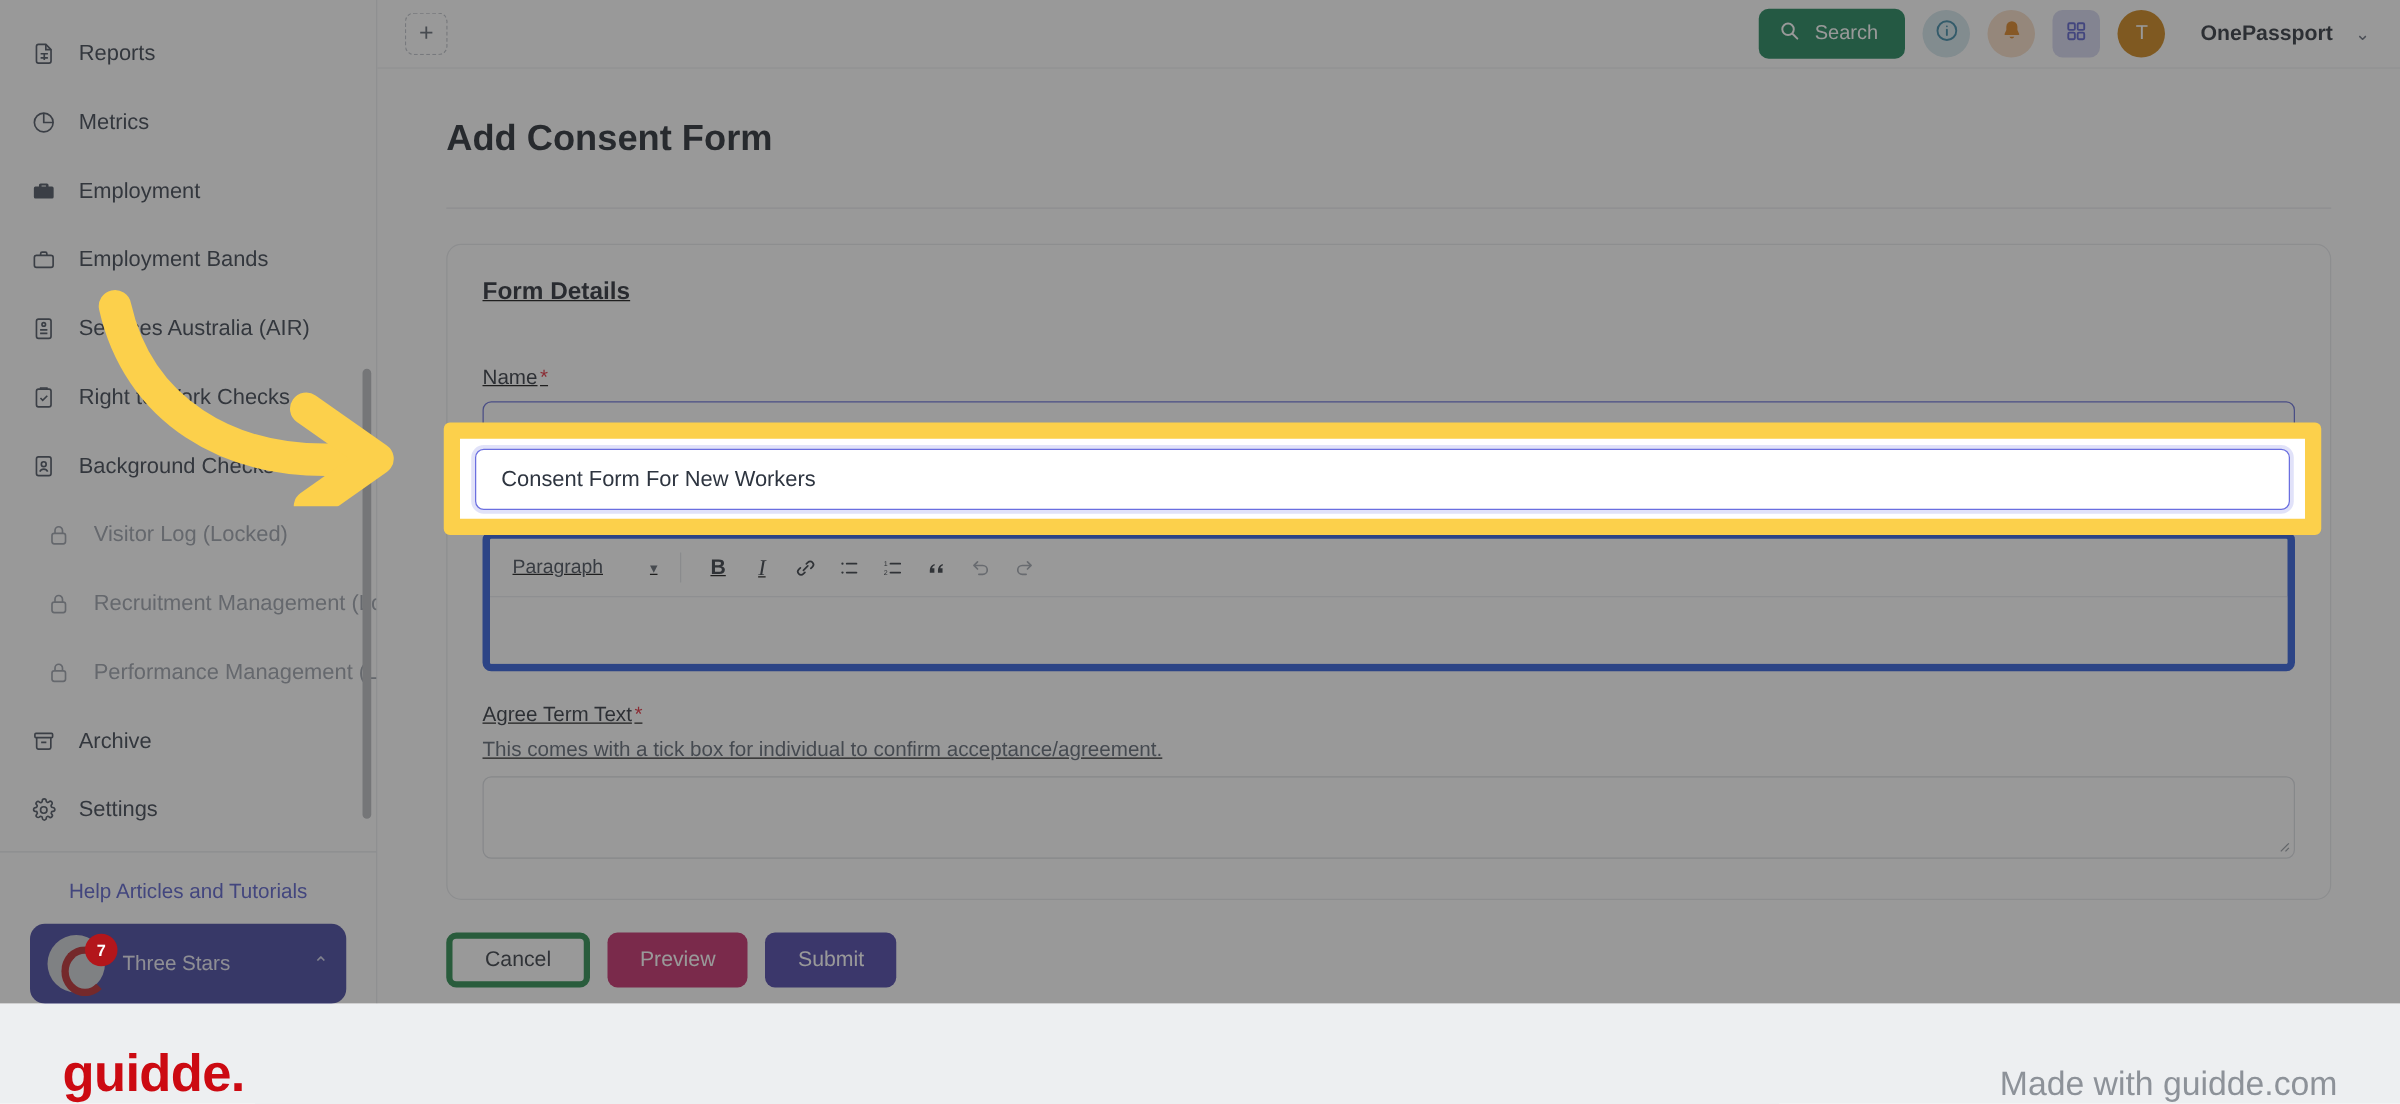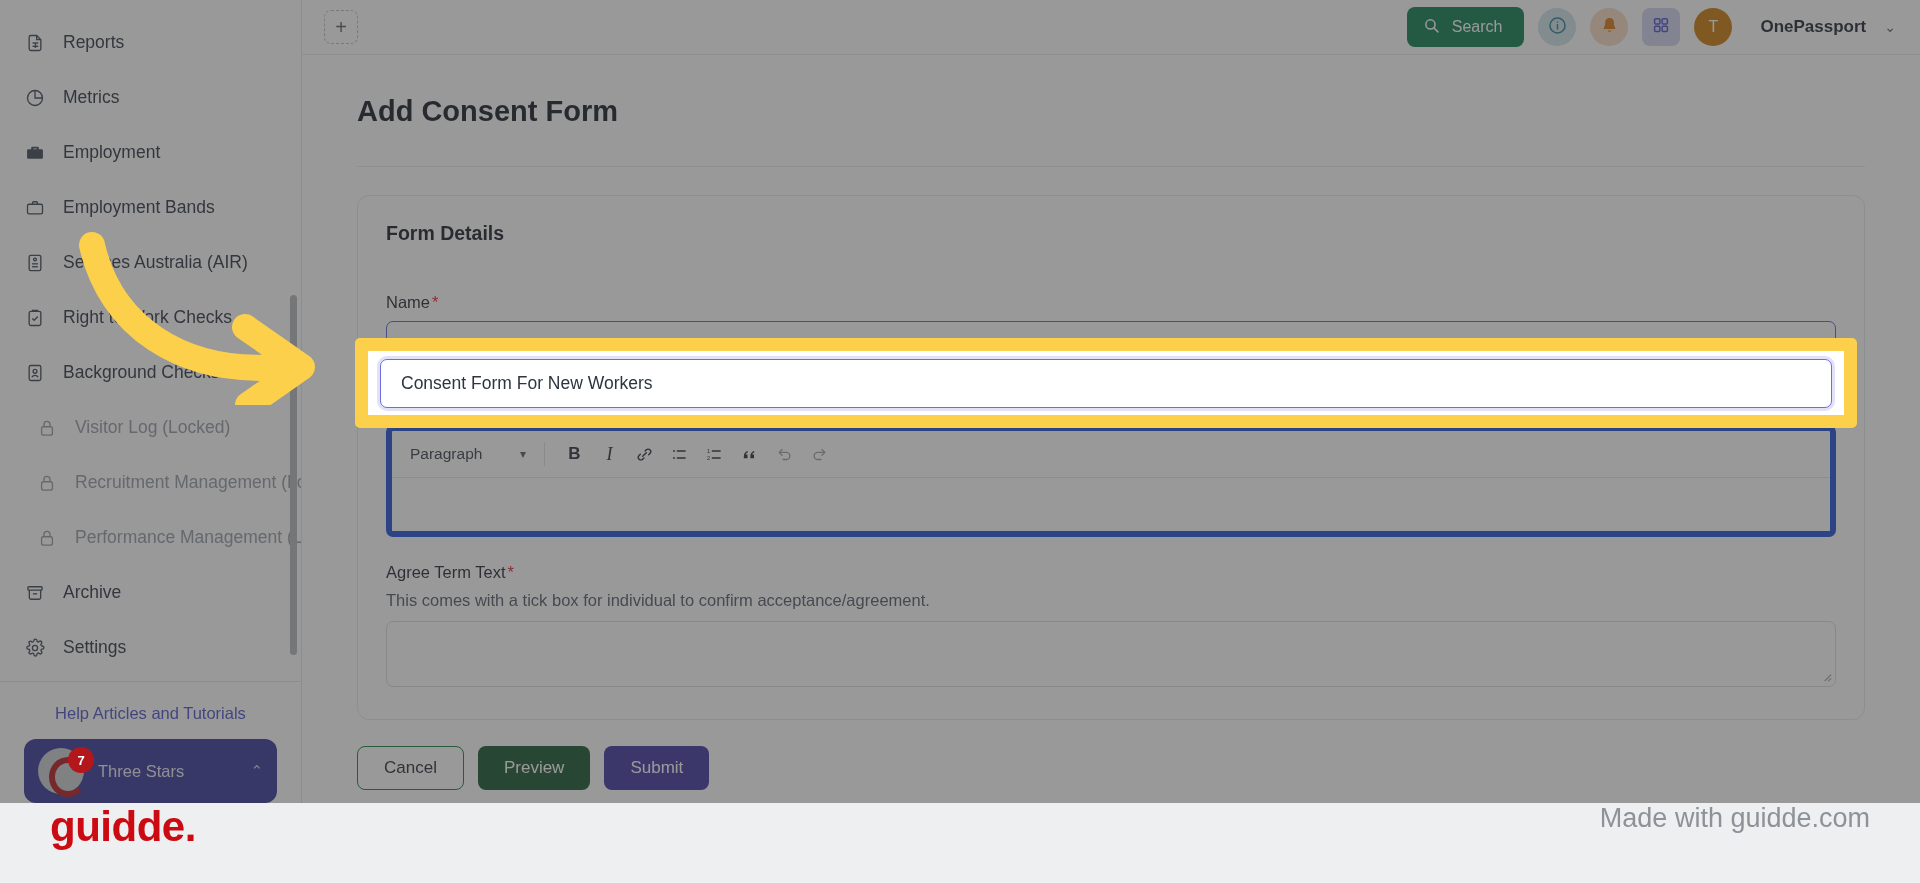--- a/index.html
+++ b/index.html
@@ -240,20 +240,21 @@
   #title-rule {
     margin: 38px 55px 0 55px;
     border-top: 1px solid #e6e8eb;
   }
   #form-card {
     margin: 28px 55px 0 55px;
     border: 1px solid #e6e8eb;
     border-radius: 12px;
     background: #fff;
     padding: 26px 28px 32px 28px;
+    text-decoration: underline;
   }
   #card-title {
     font-size: 19.5px;
     font-weight: 700;
     color: #151b24;
     margin-bottom: 48px;
   }
   .field-label {
     font-size: 16.5px;
     color: #1d232c;
@@ -359,23 +360,23 @@
     border-radius: 8px;
     font-size: 17px;
     font-family: inherit;
     padding: 0 26px;
     cursor: pointer;
     border: none;
   }
   #cancel-btn {
     background: #ffffff;
     color: #242a33;
-    border: 1px solid #15803d;
-  }
-  #preview-btn { background: #14532d; color: #ffffff; }
+    border: 5px solid #15803d;
+  }
+  #preview-btn { background: #be185d; color: #ffffff; }
   #submit-btn { background: #3b32a0; color: #ffffff; }
 
   
   #dim {
     position: absolute;
     left: 0; top: 0;
     width: 1920px; height: 803px;
     background: rgba(60, 60, 60, 0.52);
     pointer-events: none;
   }
@@ -411,21 +412,21 @@
     pointer-events: none;
   }
 
   
   #footer {
     position: absolute;
     left: 0; top: 803px;
     width: 1920px; height: 80px;
     background: #edeff1;
     display: flex;
-    align-items: flex-start;
+    align-items: flex-end;
     justify-content: space-between;
     padding: 0 50px;
   }
   #guidde-logo {
     color: #cc0a12;
     font-size: 42px;
     font-weight: 700;
     letter-spacing: -0.5px;
   }
   #footer-right {

